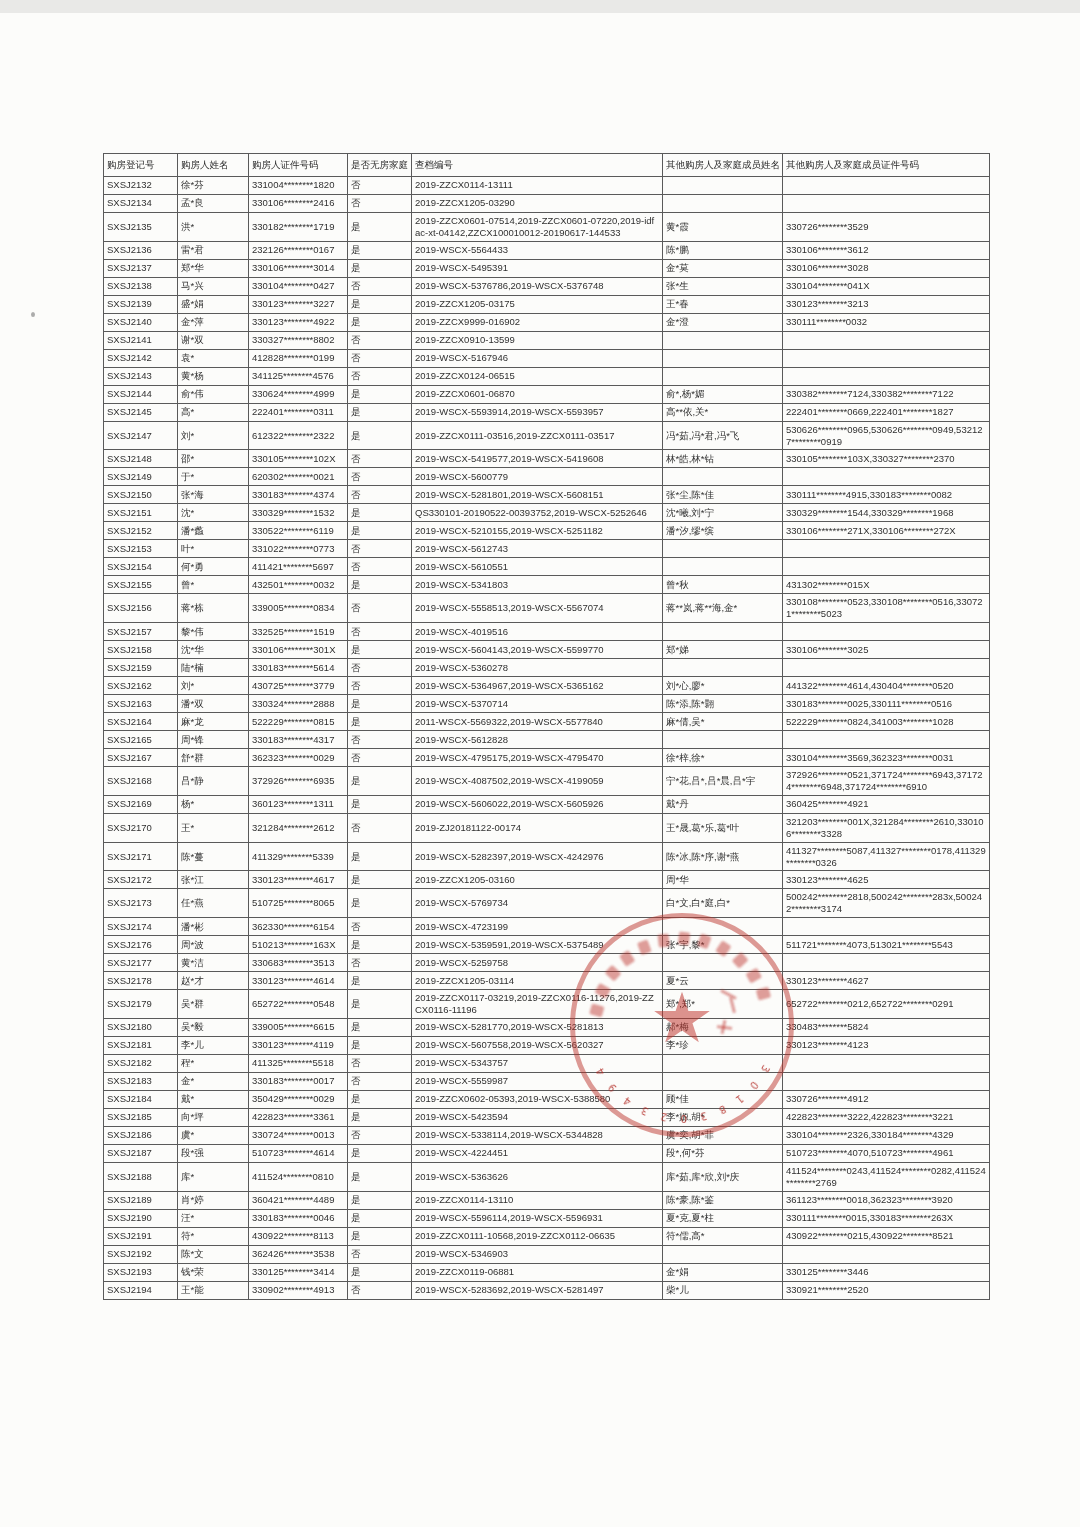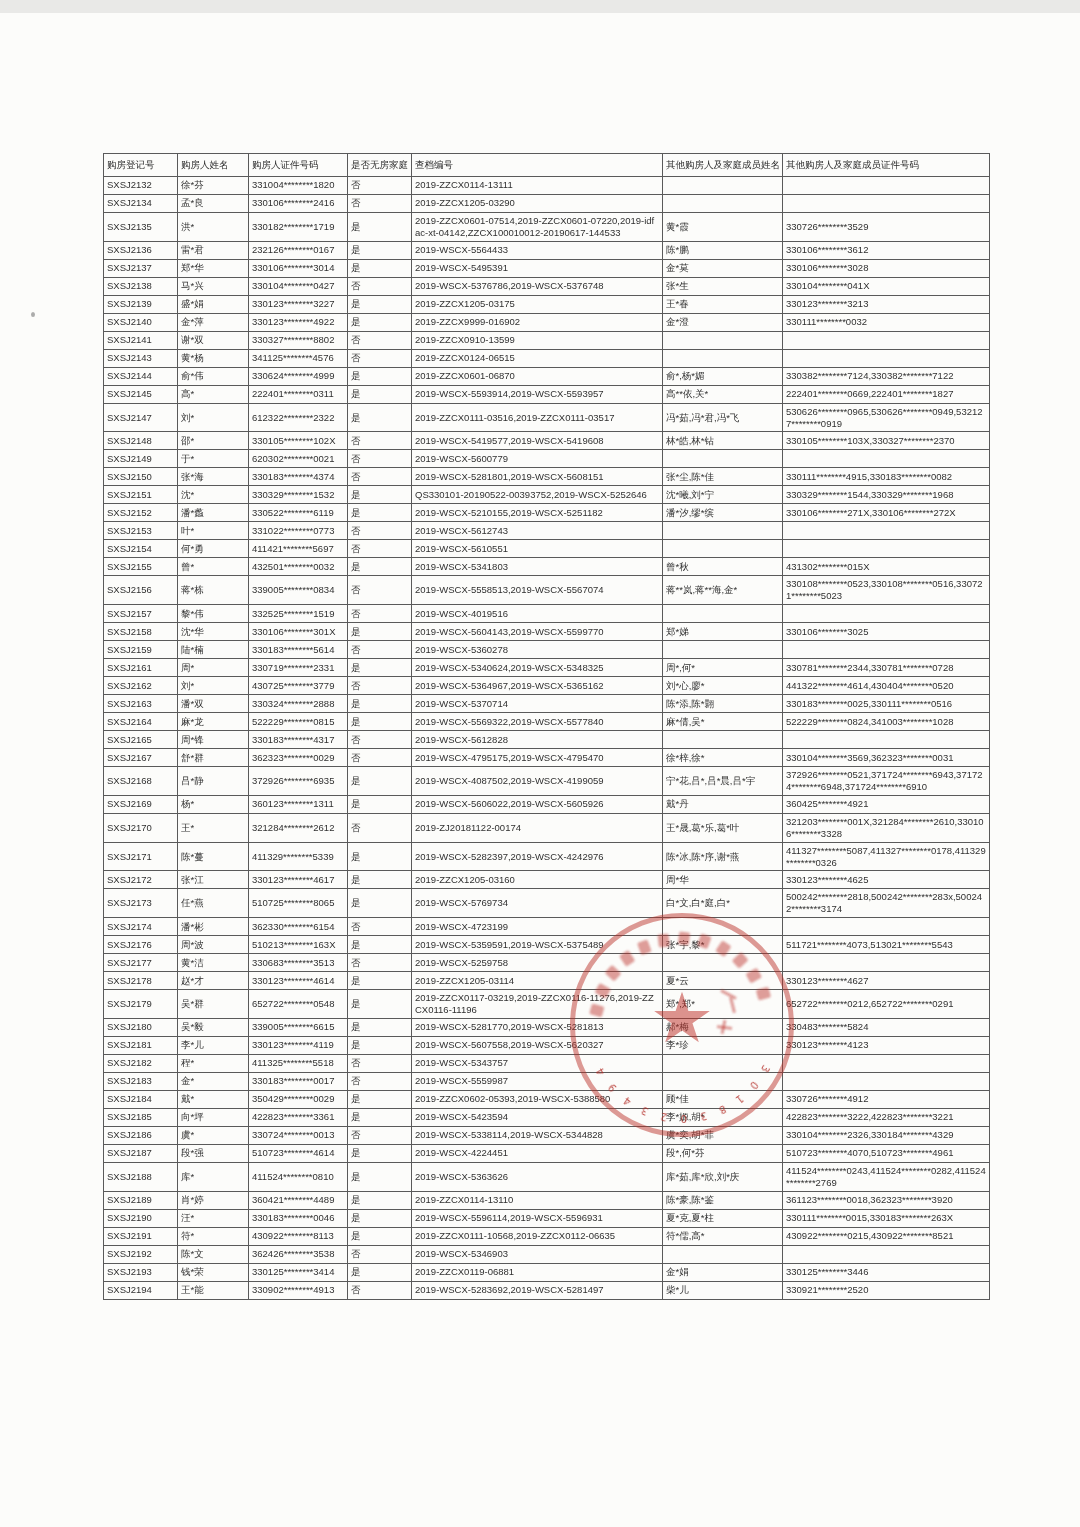--- a/index.html
+++ b/index.html
@@ -161,20 +161,29 @@
         <tr>
           <td>SXSJ2141</td>
           <td>谢*双</td>
           <td>330327********8802</td>
           <td>否</td>
           <td>2019-ZZCX0910-13599</td>
           <td></td>
           <td></td>
         </tr>
         <tr>
+          <td>SXSJ2142</td>
+          <td>袁*</td>
+          <td>412828********0199</td>
+          <td>否</td>
+          <td>2019-WSCX-5167946</td>
+          <td></td>
+          <td></td>
+        </tr>
+        <tr>
           <td>SXSJ2143</td>
           <td>黄*杨</td>
           <td>341125********4576</td>
           <td>否</td>
           <td>2019-ZZCX0124-06515</td>
           <td></td>
           <td></td>
         </tr>
         <tr>
           <td>SXSJ2144</td>
@@ -305,29 +314,20 @@
         <tr>
           <td>SXSJ2159</td>
           <td>陆*楠</td>
           <td>330183********5614</td>
           <td>否</td>
           <td>2019-WSCX-5360278</td>
           <td></td>
           <td></td>
         </tr>
         <tr>
-          <td>SXSJ2161</td>
-          <td>周*</td>
-          <td>330719********2331</td>
-          <td>是</td>
-          <td>2019-WSCX-5340624,2019-WSCX-5348325</td>
-          <td>周*,何*</td>
-          <td>330781********2344,330781********0728</td>
-        </tr>
-        <tr>
           <td>SXSJ2162</td>
           <td>刘*</td>
           <td>430725********3779</td>
           <td>否</td>
           <td>2019-WSCX-5364967,2019-WSCX-5365162</td>
           <td>刘*心,廖*</td>
           <td>441322********4614,430404********0520</td>
         </tr>
         <tr>
           <td>SXSJ2163</td>
@@ -336,21 +336,21 @@
           <td>是</td>
           <td>2019-WSCX-5370714</td>
           <td>陈*添,陈*翾</td>
           <td>330183********0025,330111********0516</td>
         </tr>
         <tr>
           <td>SXSJ2164</td>
           <td>麻*龙</td>
           <td>522229********0815</td>
           <td>是</td>
-          <td>2019-WSCX-5569322,2019-WSCX-5577840</td>
+          <td>2011-WSCX-5569322,2019-WSCX-5577840</td>
           <td>麻*倩,吴*</td>
           <td>522229********0824,341003********1028</td>
         </tr>
         <tr>
           <td>SXSJ2165</td>
           <td>周*锋</td>
           <td>330183********4317</td>
           <td>否</td>
           <td>2019-WSCX-5612828</td>
           <td></td>

